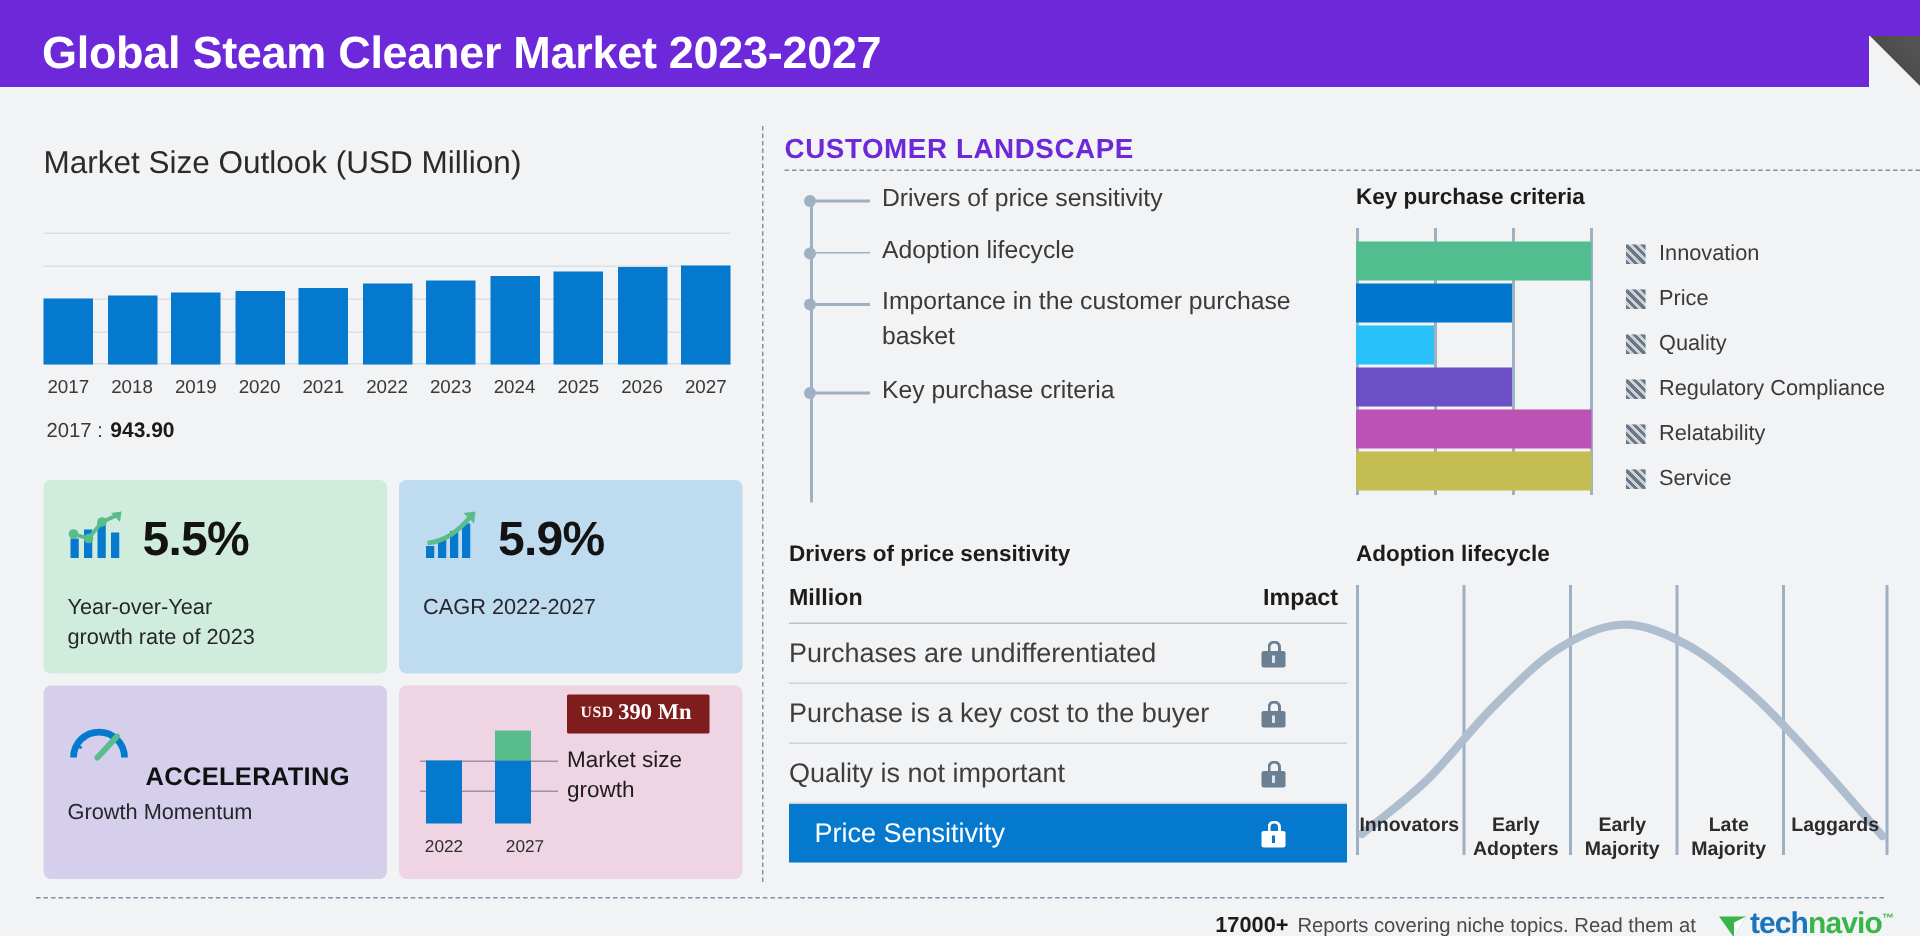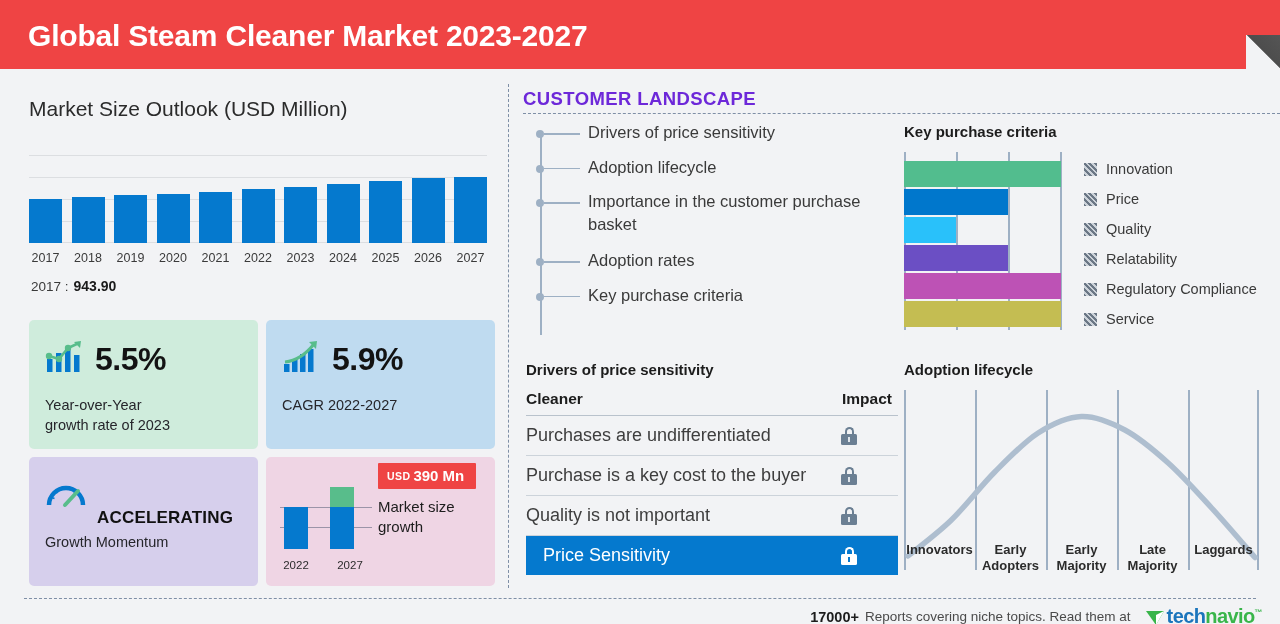--- a/index.html
+++ b/index.html
@@ -6,22 +6,22 @@
   body {
     width: 1280px; height: 624px;
     background: #f2f3f5;
     font-family: "Liberation Sans", sans-serif;
     overflow: hidden;
     position: relative;
   }
 
   
   .header {
-    position: absolute; left: 0; top: 0; width: 1280px; height: 69px;
-    background: #ef4444;
+    position: absolute; left: 0; top: 0; width: 1280px; height: 58px;
+    background: #6d28d9;
     overflow: hidden;
   }
   .header-title {
     position: absolute; left: 28px; top: 19px;
     color: #ffffff; font-size: 30px; font-weight: bold;
     letter-spacing: -0.2px;
   }
   .header-fold {
     position: absolute; right: 0; bottom: 0;
     width: 34px; height: 34px;
@@ -73,22 +73,22 @@
   .mini { position: absolute; left: 14px; top: 28px; width: 92px; height: 86px; }
   .mini-line { position: absolute; left: 0; width: 100%; height: 1px; background: #9b94a8; }
   .mini-bars { position: absolute; left: 4px; bottom: 22px; width: 86px; height: 64px; display: flex; gap: 22px; }
   .mini-col { width: 24px; position: relative; height: 100%; display: flex; flex-direction: column; justify-content: flex-end; }
   .mini-blue { width: 100%; background: #0579ce; }
   .mini-green { width: 100%; background: #58bd8b; }
   .mini-labels { position: absolute; left: 0; bottom: 0; width: 100%; display: flex; gap: 22px; }
   .mini-labels span { width: 32px; text-align: center; font-size: 11.5px; color: #2c2c2c; }
   .usd-badge {
     position: absolute; left: 112px; top: 6px;
-    background: #ef4444; color: #fff; padding: 4px 12px 5px 9px; border-radius: 1px;
-    font-size: 15px; font-weight: bold; white-space: nowrap;
+    background: #7f1d1d; color: #fff; padding: 4px 12px 5px 9px; border-radius: 1px;
+    font-size: 15px; font-weight: bold; white-space: nowrap; font-family: Liberation Serif, serif;
   }
   .usd-badge .u { font-size: 10.5px; font-weight: bold; letter-spacing: .4px; margin-right: 3px; vertical-align: 1px;}
   .ms-text { position: absolute; left: 112px; top: 40px; font-size: 15px; color: #1d1d1d; line-height: 1.3; }
 
   
   .v-divider {
     position: absolute; left: 508px; top: 84px; width: 0; height: 504px;
     border-left: 1.5px dashed #7f8fa6;
   }
   .h-divider-bottom {
@@ -363,25 +363,20 @@
         </div>
         <div class="cl-item">
           <span class="cl-dot"></span>
           <span class="cl-dash"></span>
           <span class="cl-text">Adoption lifecycle</span>
         </div>
         <div class="cl-item" style="margin-bottom: 14px;">
           <span class="cl-dot"></span>
           <span class="cl-dash"></span>
           <span class="cl-text">Importance in the customer purchase basket</span>
-        </div>
-        <div class="cl-item">
-          <span class="cl-dot"></span>
-          <span class="cl-dash"></span>
-          <span class="cl-text">Adoption rates</span>
         </div>
         <div class="cl-item">
           <span class="cl-dot"></span>
           <span class="cl-dash"></span>
           <span class="cl-text">Key purchase criteria</span>
         </div>
       </div>
   </div>
 
   <div class="kpc">
@@ -409,38 +404,38 @@
           <div class="kpc-leg-item">
             <span class="hatch"></span>
             <span class="kpc-leg-text">Price</span>
           </div>
           <div class="kpc-leg-item">
             <span class="hatch"></span>
             <span class="kpc-leg-text">Quality</span>
           </div>
           <div class="kpc-leg-item">
             <span class="hatch"></span>
-            <span class="kpc-leg-text">Relatability</span>
+            <span class="kpc-leg-text">Regulatory Compliance</span>
           </div>
           <div class="kpc-leg-item">
             <span class="hatch"></span>
-            <span class="kpc-leg-text">Regulatory Compliance</span>
+            <span class="kpc-leg-text">Relatability</span>
           </div>
           <div class="kpc-leg-item">
             <span class="hatch"></span>
             <span class="kpc-leg-text">Service</span>
           </div>
         </div>
     </div>
   </div>
 
   <div class="drivers">
     <div class="sec-title">Drivers of price sensitivity</div>
     <div class="dt-head">
-      <span>Cleaner</span>
+      <span>Million</span>
       <span>Impact</span>
     </div>
     <div id="driverRows">
         <div class="dt-row">
           <span class="dr-name">Purchases are undifferentiated</span>
           <span class="lock">
             <span class="shackle"></span>
             <span class="body"></span>
           </span>
         </div>

